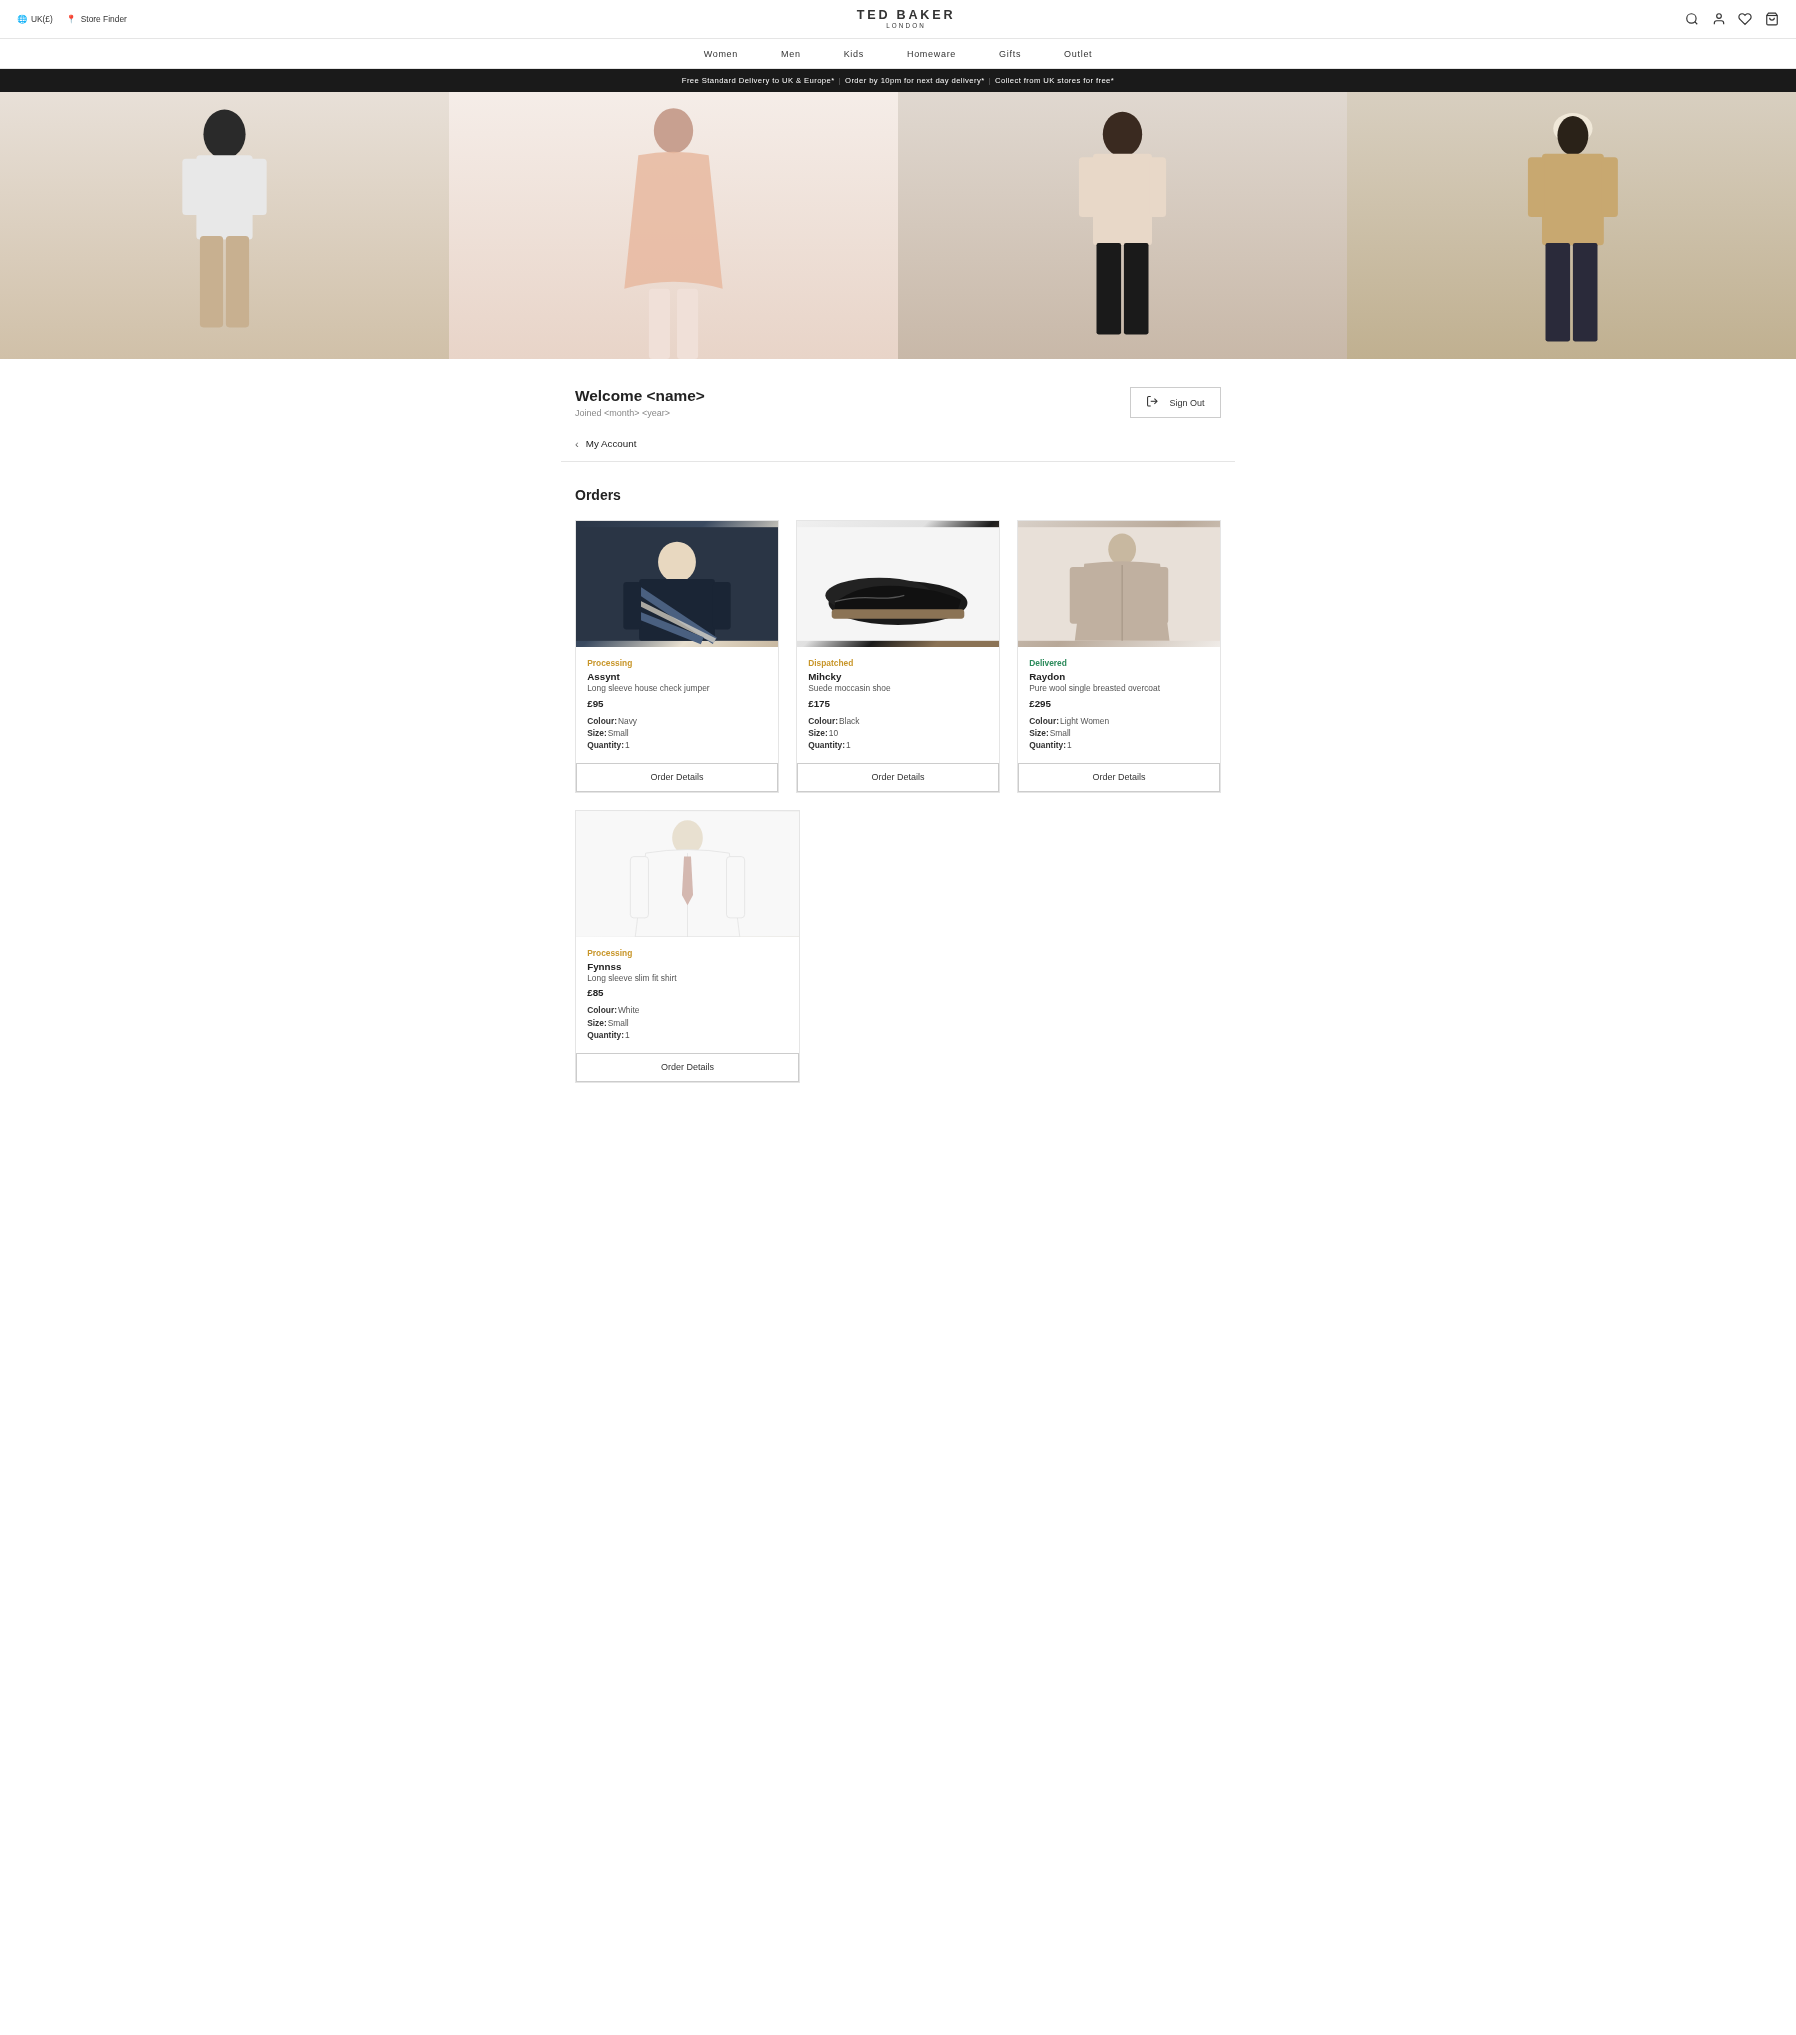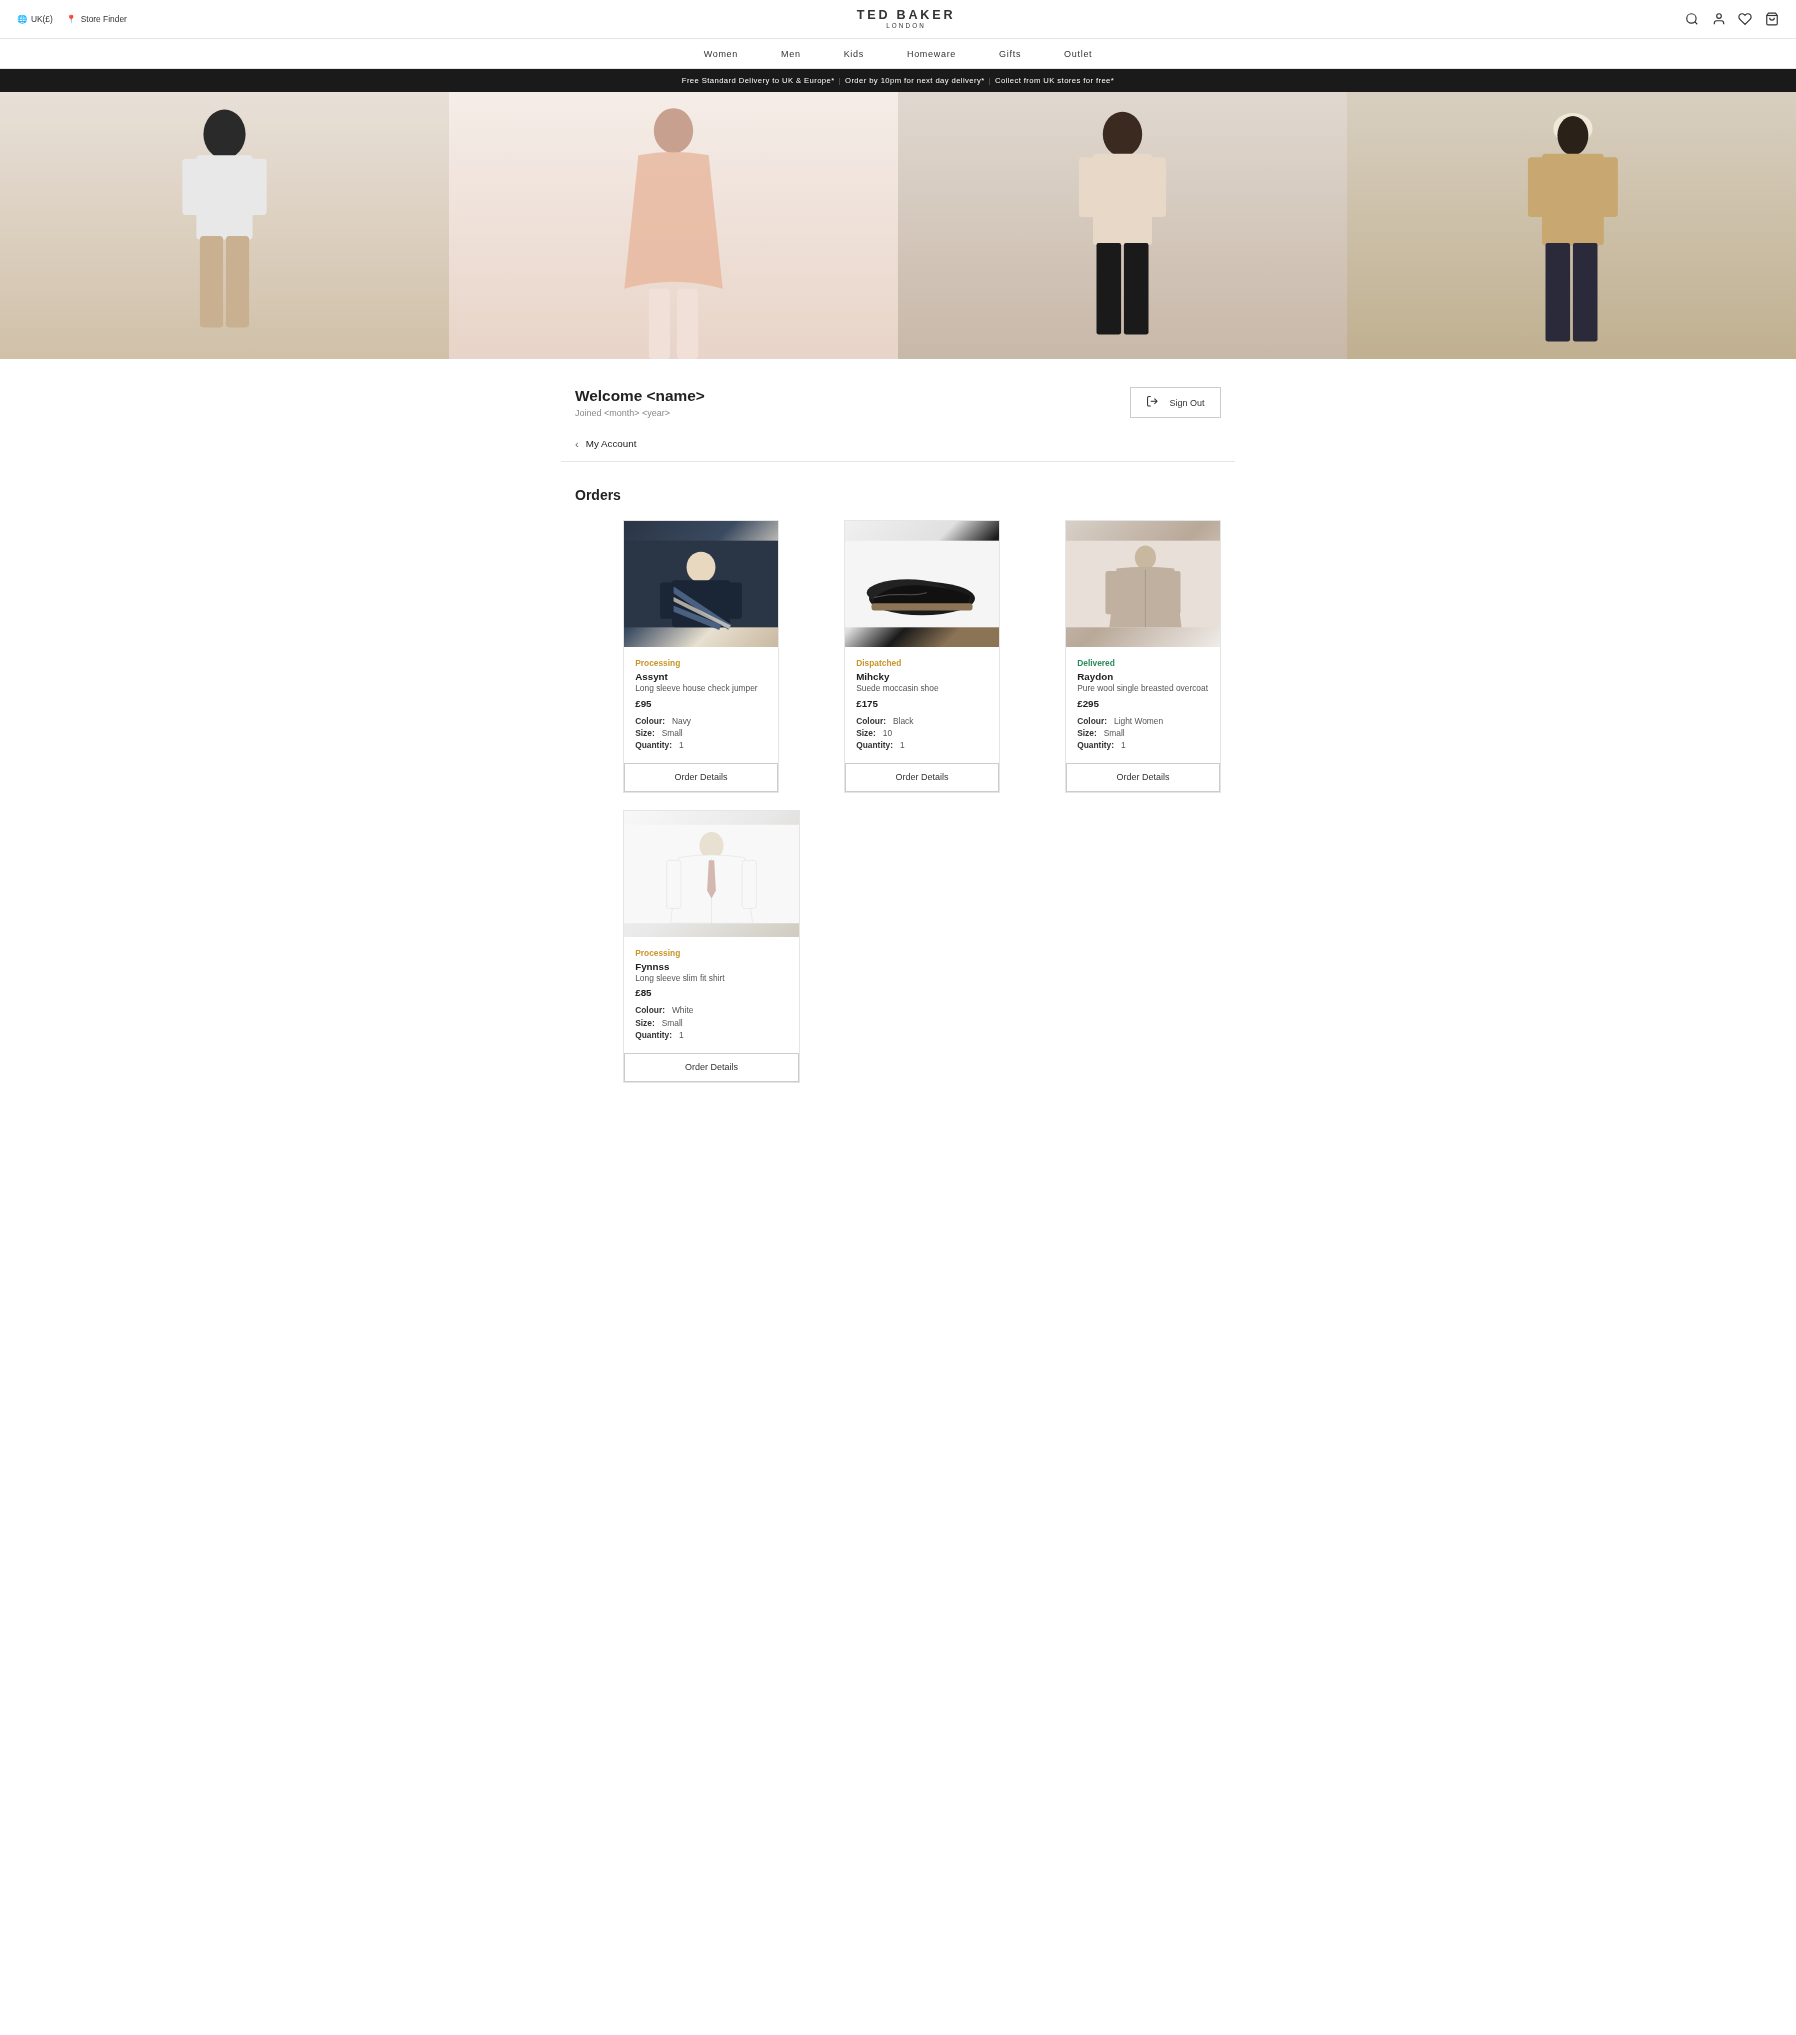--- a/index.html
+++ b/index.html
@@ -208,21 +208,20 @@
     .orders-grid {
       display: grid;
       grid-template-columns: repeat(3, 1fr);
       gap: 17px;
       margin-bottom: 17px;
     }
     .order-card {
       border: 0.7px solid #e5e5e5;
       overflow: hidden;
       background: #fff;
-      margin-left: 48px;
     }
     .order-card-content {
       padding: 11.2px;
     }
     .order-product-img {
       width: 100%;
       height: 126px;
       object-fit: cover;
       display: block;
       background: #f5f5f5;
@@ -263,21 +262,21 @@
       margin-bottom: 4.2px;
     }
     .order-price {
       font-size: 9.8px;
       font-weight: 700;
       color: #222;
       margin-bottom: 7px;
     }
     .order-details-row {
       display: flex;
-      gap: 7px;
+      gap: 1px;
       font-size: 8.4px;
       color: #555;
       margin-bottom: 2.1px;
     }
     .order-details-label {
       font-weight: 700;
       color: #333;
     }
     .order-btn {
       width: 100%;

